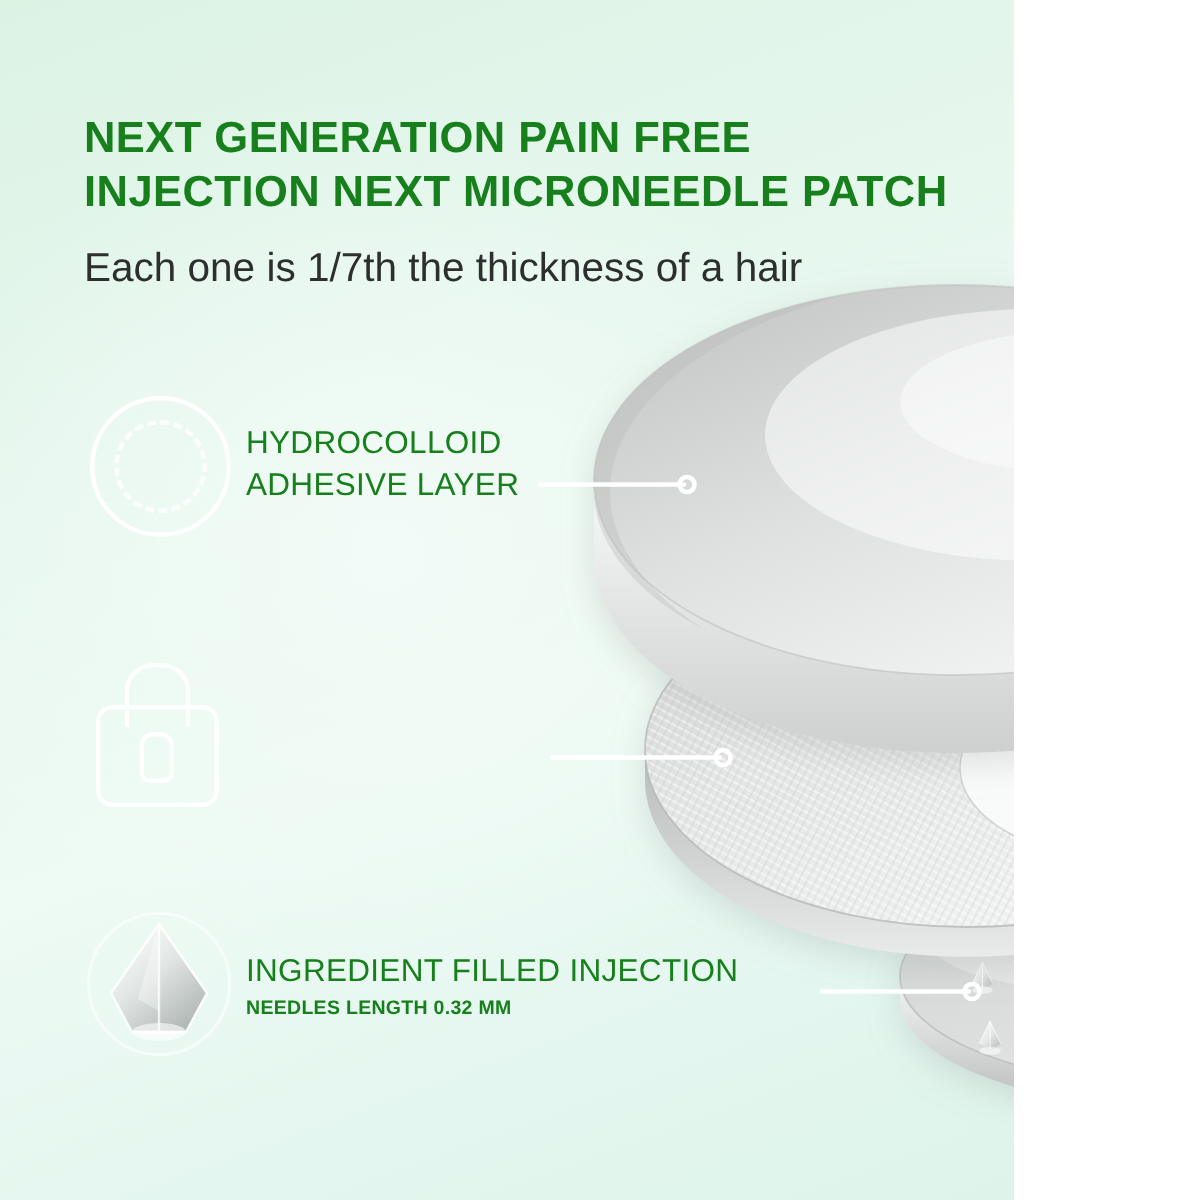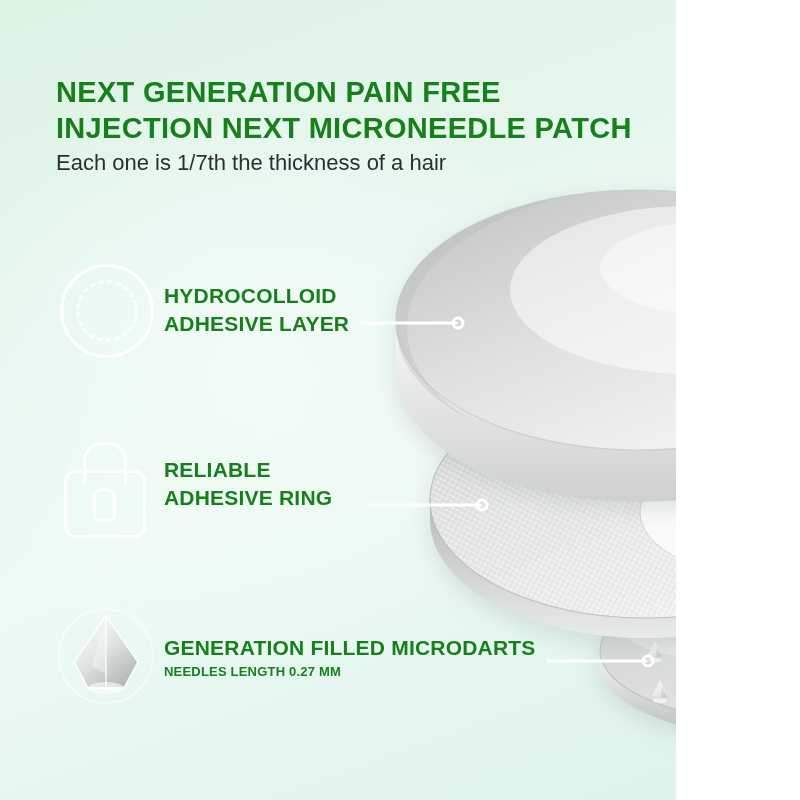--- a/index.html
+++ b/index.html
@@ -8,28 +8,28 @@
   #page{position:relative;width:676px;height:800px;overflow:hidden;
         background:
           radial-gradient(ellipse 70% 55% at 38% 46%, #f2fbf7 0%, rgba(242,251,247,0) 70%),
           linear-gradient(160deg,#dcf3e4 0%, #e6f7ee 34%, #eefaf4 58%, #e3f6ef 82%, #def4ea 100%);}
 
   
   .headline{position:absolute;left:56px;top:74px;width:600px;
             font-size:29px;font-weight:bold;letter-spacing:.3px;
             line-height:36px;color:#17801c;}
   .headline div{white-space:nowrap;}
-  .subhead{position:absolute;left:56px;top:150px;
-           font-size:22px;color:#2c2f2e;white-space:nowrap;}
+  .subhead{position:absolute;left:56px;top:163px;
+           font-size:27px;color:#2c2f2e;white-space:nowrap;}
 
   
   .feature{position:absolute;display:flex;align-items:center;}
   .feat-icon{width:104px;height:104px;position:relative;flex:0 0 104px;}
   .feat-text{margin-left:6px;}
-  .feat-label{font-size:21px;font-weight:bold;color:#17801c;
+  .feat-label{font-size:21px;font-weight:normal;color:#17801c;
               line-height:28px;letter-spacing:.2px;white-space:nowrap;}
   .feat-sub{font-size:13px;font-weight:bold;color:#17801c;
             letter-spacing:.2px;white-space:nowrap;margin-top:2px;}
 
   #feature-1{left:54px;top:258px;}
   #feature-2{left:54px;top:432px;}
   #feature-3{left:54px;top:604px;}
 
   
   .ic-circle{position:absolute;left:6px;top:6px;width:88px;height:88px;
@@ -238,24 +238,20 @@
       <div class="feat-label">HYDROCOLLOID</div>
       <div class="feat-label">ADHESIVE LAYER</div>
     </div>
   </div>
 
   <div class="feature" id="feature-2">
     <div class="feat-icon">
       <div class="ic-lock-shackle"></div>
       <div class="ic-lock-body"></div>
       <div class="ic-lock-hole"></div>
-    </div>
-    <div class="feat-text">
-      <div class="feat-label">RELIABLE</div>
-      <div class="feat-label">ADHESIVE RING</div>
     </div>
   </div>
 
   <div class="feature" id="feature-3">
     <div class="feat-icon">
       <div class="ic-dart-ring"></div>
       <svg width="104" height="104" viewBox="0 0 104 104" style="position:absolute;left:0;top:0;">
         <defs>
           <linearGradient id="gIconDart" x1="0.15" y1="0" x2="0.9" y2="1">
             <stop offset="0" stop-color="#ffffff" stop-opacity="0.95"></stop>
@@ -264,18 +260,18 @@
           </linearGradient>
         </defs>
         <path d="M 52 12 L 84 58 L 70 84 L 34 84 L 20 58 Z" fill="url(#gIconDart)" stroke="#ffffff" stroke-width="1.6" stroke-opacity="0.9"></path>
         <path d="M 52 12 L 52 84" stroke="#ffffff" stroke-width="1.6" stroke-opacity="0.75"></path>
         <path d="M 34 84 L 70 84" stroke="#ffffff" stroke-width="1.6" stroke-opacity="0.8"></path>
         <ellipse cx="52" cy="84" rx="18" ry="6" fill="#ffffff" opacity="0.6"></ellipse>
         <path d="M 52 12 L 38 62 L 52 70 Z" fill="#ffffff" opacity="0.35"></path>
       </svg>
     </div>
     <div class="feat-text">
-      <div class="feat-label">GENERATION FILLED MICRODARTS</div>
-      <div class="feat-sub">NEEDLES LENGTH 0.27 MM</div>
+      <div class="feat-label">INGREDIENT FILLED INJECTION</div>
+      <div class="feat-sub">NEEDLES LENGTH 0.32 MM</div>
     </div>
   </div>
 
 </div>
 
 </body></html>

